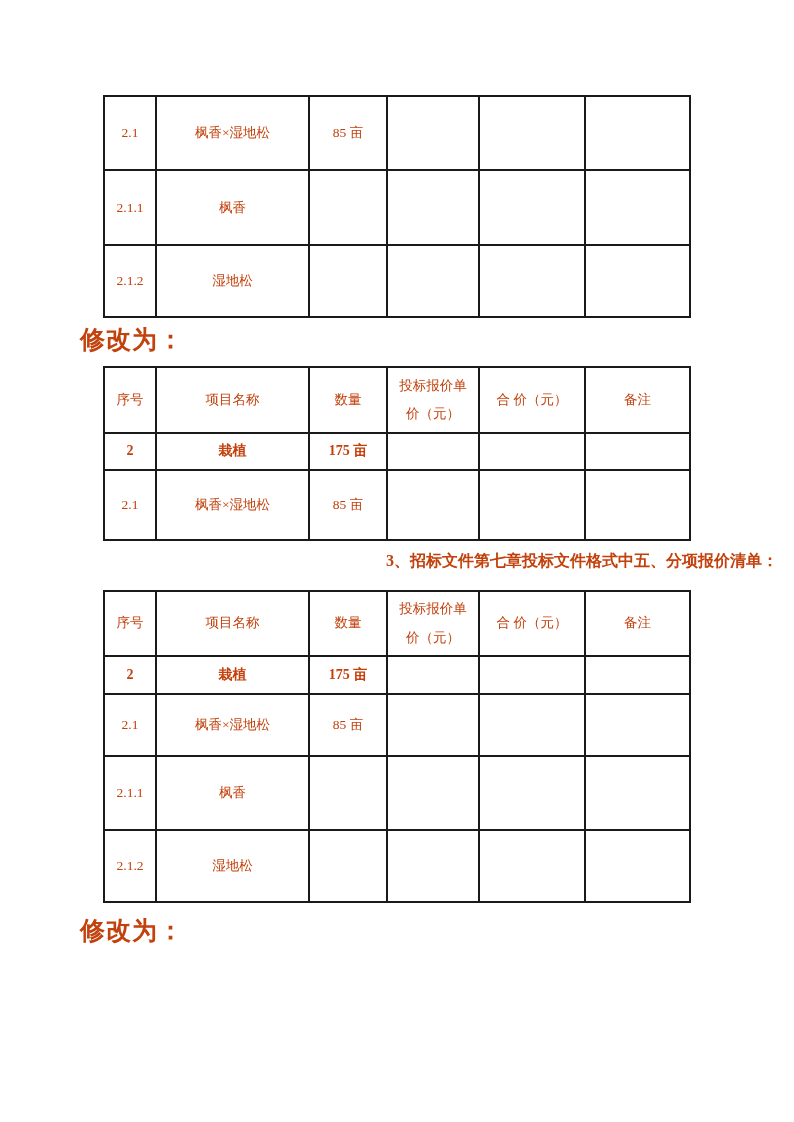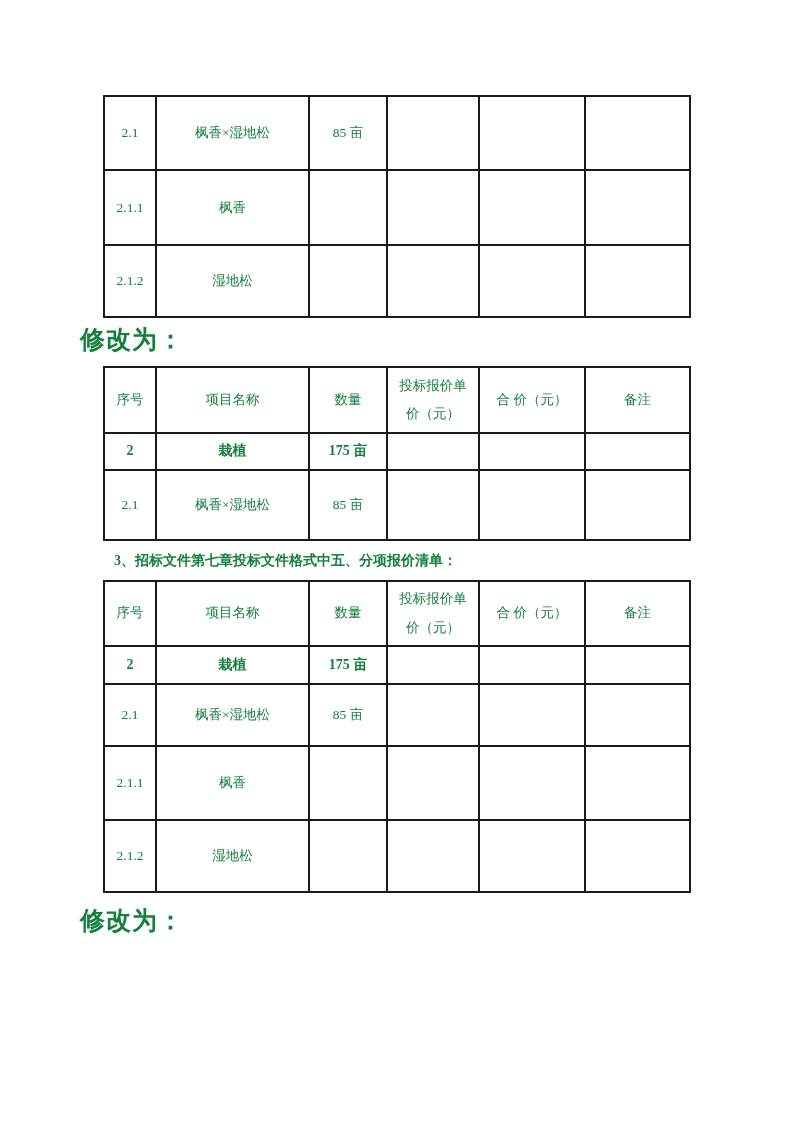--- a/index.html
+++ b/index.html
@@ -5,21 +5,21 @@
   html, body {
     margin: 0;
     padding: 0;
     background: #ffffff;
   }
   .page {
     position: relative;
     width: 794px;
     height: 1122px;
     background: #ffffff;
-    color: #15803d;
+    color: #c2410c;
     font-family: "Liberation Serif", "DejaVu Serif", serif;
     overflow: hidden;
   }
   table.t {
     border-collapse: collapse;
     table-layout: fixed;
     width: 586px;
     margin-left: 103px;
   }
   table.t td {
@@ -64,26 +64,27 @@
     line-height: 24px;
     letter-spacing: 1px;
   }
 
   .t2 { margin-top: 14px; }
   .t2 tr.rh { height: 66px; }
   .t2 tr.r0 { height: 37px; }
   .t2 tr.r1 { height: 70px; }
 
   .sec-heading {
-    margin: 0;
+    margin: 16px;
     margin-top: 7px;
     margin-left: 114px;
-    font-size: 14px;
+    font-size: 16px;
     font-weight: 700;
     line-height: 26px;
+    text-align: right;
   }
 
   .t3 { margin-top: 6px; }
   .t3 tr.rh { height: 65px; }
   .t3 tr.r0 { height: 38px; }
   .t3 tr.r1 { height: 62px; }
   .t3 tr.r2 { height: 74px; }
   .t3 tr.r3 { height: 72px; }
 
   .modify.last { margin-top: 16px; }

